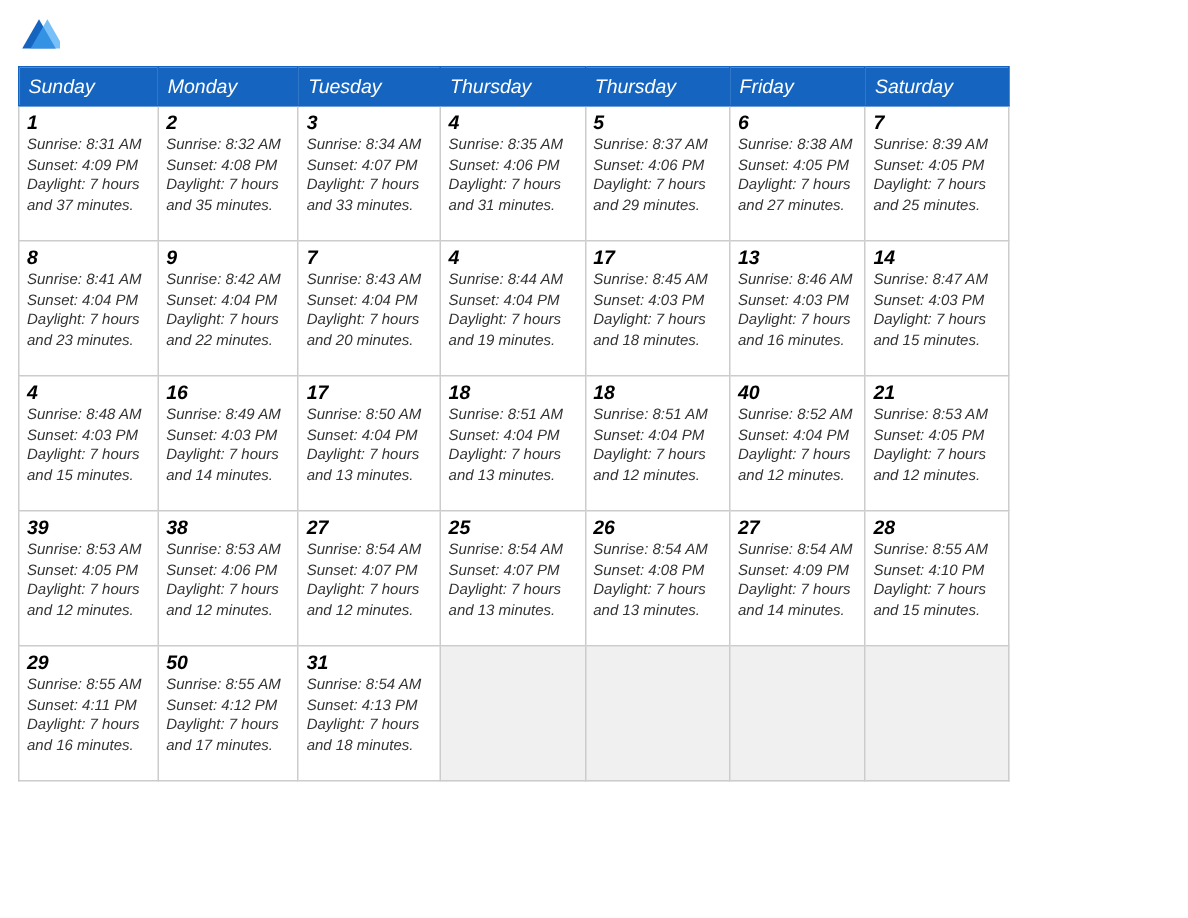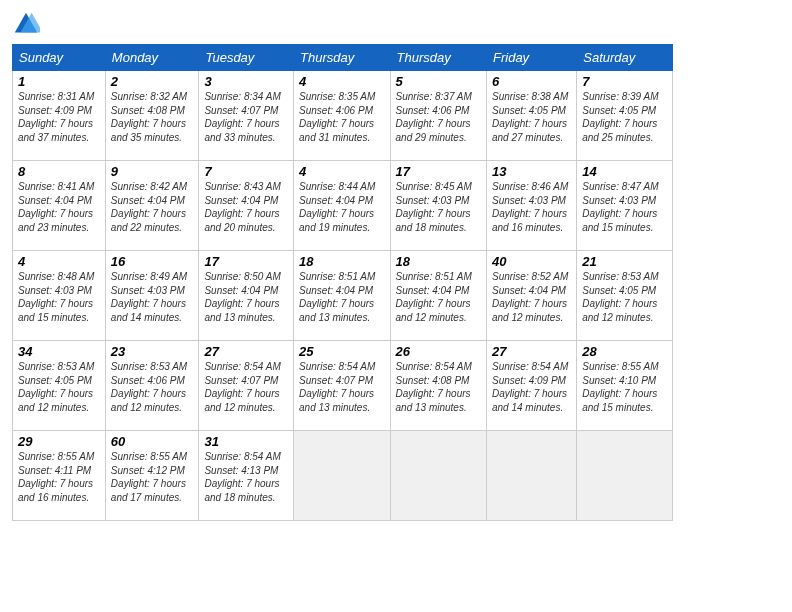--- a/index.html
+++ b/index.html
@@ -248,27 +248,27 @@
         </td>
           <td>
           <span class="day-num">21</span>
           <div class="day-info">
             Sunrise: 8:53 AM<br>Sunset: 4:05 PM<br>Daylight: 7 hours and 12 minutes.
           </div>
         </td>
         </tr>
         <tr>
           <td>
-          <span class="day-num">34</span>
+          <span class="day-num">39</span>
           <div class="day-info">
             Sunrise: 8:53 AM<br>Sunset: 4:05 PM<br>Daylight: 7 hours and 12 minutes.
           </div>
         </td>
           <td>
-          <span class="day-num">23</span>
+          <span class="day-num">38</span>
           <div class="day-info">
             Sunrise: 8:53 AM<br>Sunset: 4:06 PM<br>Daylight: 7 hours and 12 minutes.
           </div>
         </td>
           <td>
           <span class="day-num">27</span>
           <div class="day-info">
             Sunrise: 8:54 AM<br>Sunset: 4:07 PM<br>Daylight: 7 hours and 12 minutes.
           </div>
         </td>
@@ -298,21 +298,21 @@
         </td>
         </tr>
         <tr>
           <td>
           <span class="day-num">29</span>
           <div class="day-info">
             Sunrise: 8:55 AM<br>Sunset: 4:11 PM<br>Daylight: 7 hours and 16 minutes.
           </div>
         </td>
           <td>
-          <span class="day-num">60</span>
+          <span class="day-num">50</span>
           <div class="day-info">
             Sunrise: 8:55 AM<br>Sunset: 4:12 PM<br>Daylight: 7 hours and 17 minutes.
           </div>
         </td>
           <td>
           <span class="day-num">31</span>
           <div class="day-info">
             Sunrise: 8:54 AM<br>Sunset: 4:13 PM<br>Daylight: 7 hours and 18 minutes.
           </div>
         </td>

